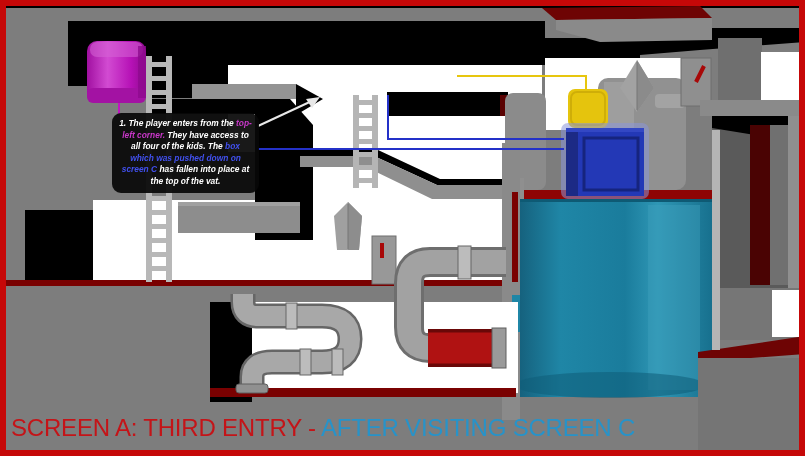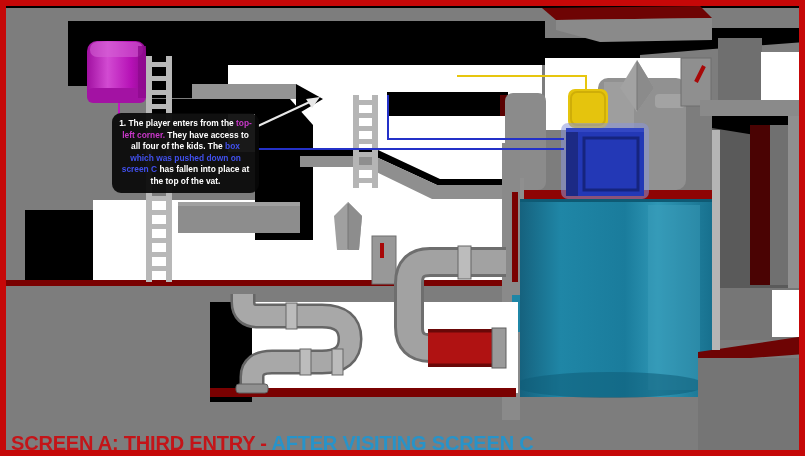--- a/index.html
+++ b/index.html
@@ -6,23 +6,23 @@
   #stage{position:relative;width:805px;height:456px;overflow:hidden;background:#000;
          font-family:"Liberation Sans",sans-serif;}
   #scene{position:absolute;left:0;top:0;}
   .note{position:absolute;background:rgba(8,8,8,.93);border-radius:9px;color:#fff;
         font-size:8.4px;font-weight:bold;line-height:11.6px;text-align:center;
         padding:5px 7px;box-sizing:border-box;}
   .seg-white{color:#ffffff;}
   .seg-magenta{color:#c837c8;}
   .seg-blue{color:#4150ee;}
   .seg-yellow{color:#e3c919;}
-  #note1{left:112px;top:113px;width:147px;}
+  #note1{left:112px;top:113px;width:147px;font-style:italic;}
   #note2{left:316px;top:56px;width:143px;}
-  #title{position:absolute;left:11px;top:432px;font-size:20px;font-weight:bold;
+  #title{position:absolute;left:11px;top:414px;font-size:24px;font-weight:normal;
          letter-spacing:-0.2px;white-space:nowrap;}
   #title .t-red{color:#c41418;}
   #title .t-blue{color:#2793c9;}
 </style>
 </head>
 <body>
 
 <div id="stage">
 
 <svg id="scene" width="805" height="456" viewBox="0 0 805 456">

